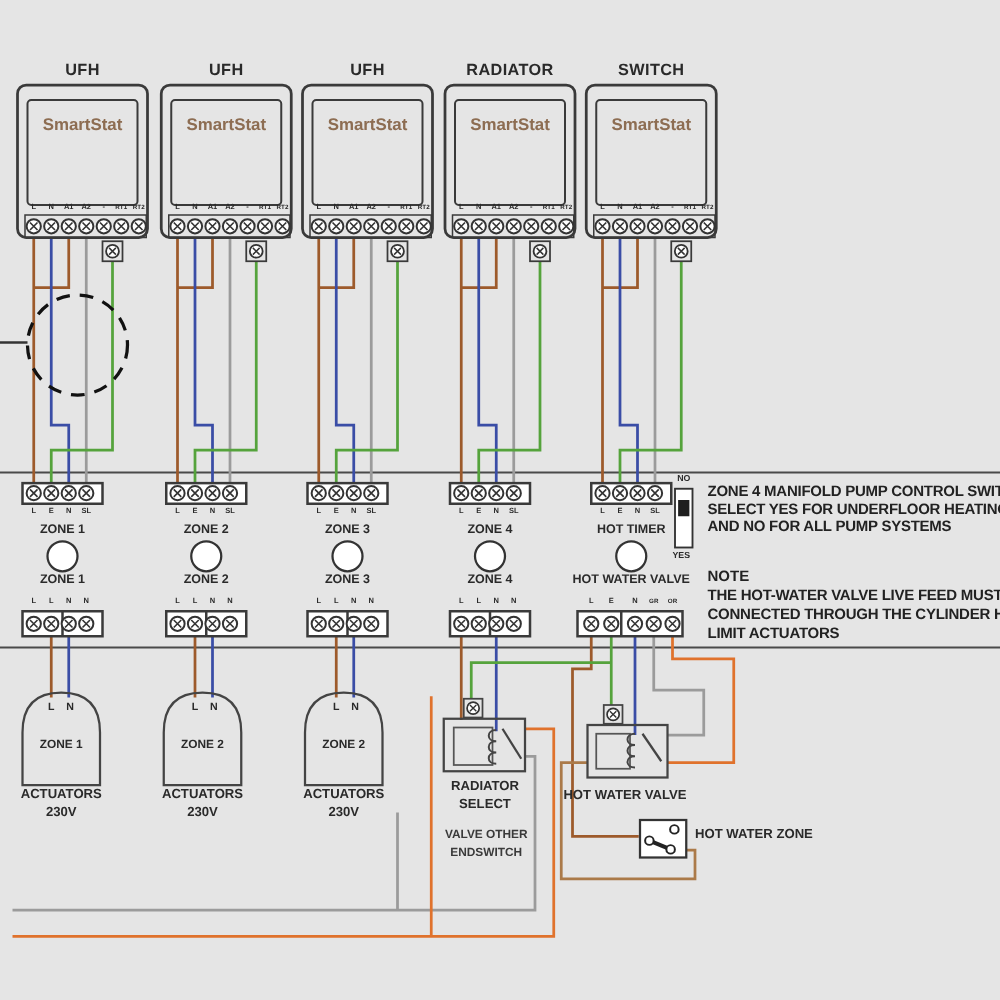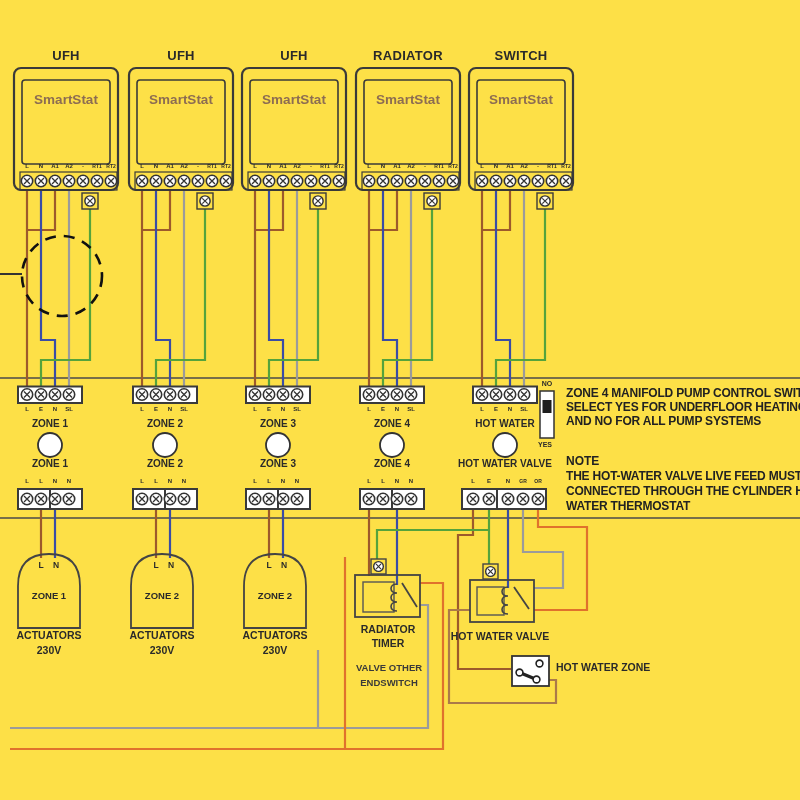--- a/index.html
+++ b/index.html
@@ -1,16 +1,16 @@
 <!DOCTYPE html>
 <html><head>
 <meta charset="utf-8">
 <style>
   html,body{margin:0;padding:0;background:#fff;font-family:"Liberation Sans",sans-serif;}
-  .stage{position:relative;width:800px;height:800px;background:#fde047;overflow:hidden;}
+  .stage{position:relative;width:800px;height:800px;background:#e5e5e5;overflow:hidden;}
   .stage svg{position:absolute;left:0;top:0;}
   .t{position:absolute;transform:translateX(-50%);white-space:nowrap;color:#2a2a2a;font-weight:bold;line-height:1;font-style:normal;}
   .s5{font-size:5px;}
   .s6{font-size:6px;}
   .s7{font-size:7px;}
   .ut{font-size:13px;letter-spacing:.3px;}
   .bt{font-size:13.5px;color:#8d6d52;}
   .zl{font-size:10px;}
   .an{font-size:8.5px;}
   .az{font-size:9.5px;}
@@ -355,21 +355,21 @@
     <i class="t s6" style="left:411px;top:406px">SL</i>
 <i class="t s6" style="left:482px;top:406px">L</i>
     <i class="t s6" style="left:496px;top:406px">E</i>
     <i class="t s6" style="left:510px;top:406px">N</i>
     <i class="t s6" style="left:524px;top:406px">SL</i>
 
 <div class="t zl" style="left:50px;top:419px">ZONE 1</div>
 <div class="t zl" style="left:165px;top:419px">ZONE 2</div>
 <div class="t zl" style="left:278px;top:419px">ZONE 3</div>
 <div class="t zl" style="left:392px;top:419px">ZONE 4</div>
-<div class="t zl" style="left:505px;top:419px">HOT WATER</div>
+<div class="t zl" style="left:505px;top:419px">HOT TIMER</div>
 <div class="t zl" style="left:50px;top:459px">ZONE 1</div>
 <div class="t zl" style="left:165px;top:459px">ZONE 2</div>
 <div class="t zl" style="left:278px;top:459px">ZONE 3</div>
 <div class="t zl" style="left:392px;top:459px">ZONE 4</div>
 <div class="t zl" style="left:505px;top:459px">HOT WATER VALVE</div>
 
 <i class="t s6" style="left:27px;top:478px">L</i>
     <i class="t s6" style="left:41px;top:478px">L</i>
     <i class="t s6" style="left:55px;top:478px">N</i>
     <i class="t s6" style="left:69px;top:478px">N</i>
@@ -401,30 +401,30 @@
 <div class="t az" style="left:162px;top:591px">ZONE 2</div>
 <div class="t az" style="left:275px;top:591px">ZONE 2</div>
 <div class="t ac" style="left:49px;top:630px">ACTUATORS</div>
 <div class="t ac" style="left:49px;top:645px">230V</div>
 <div class="t ac" style="left:162px;top:630px">ACTUATORS</div>
 <div class="t ac" style="left:162px;top:645px">230V</div>
 <div class="t ac" style="left:275px;top:630px">ACTUATORS</div>
 <div class="t ac" style="left:275px;top:645px">230V</div>
 
 <div class="t vl" style="left:388px;top:624px">RADIATOR</div>
-<div class="t vl" style="left:388px;top:638px">TIMER</div>
+<div class="t vl" style="left:388px;top:638px">SELECT</div>
 <div class="t vw" style="left:389px;top:663px">VALVE OTHER</div>
 <div class="t vw" style="left:389px;top:678px">ENDSWITCH</div>
 <div class="t vl" style="left:500px;top:631px">HOT WATER VALVE</div>
 <div class="t vl la" style="left:556px;top:662px">HOT WATER ZONE</div>
 
 <div class="t s7" style="left:547px;top:380px">NO</div>
 <div class="t s7" style="left:545px;top:441px">YES</div>
 <div class="rt" style="left:566px;top:387px">ZONE 4 MANIFOLD PUMP CONTROL SWITCH</div>
 <div class="rt" style="left:566px;top:401px">SELECT YES FOR UNDERFLOOR HEATING</div>
 <div class="rt" style="left:566px;top:415px">AND NO FOR ALL PUMP SYSTEMS</div>
 
 <div class="rt2" style="left:566px;top:455px">NOTE</div>
 <div class="rt" style="left:566px;top:470px">THE HOT-WATER VALVE LIVE FEED MUST BE</div>
 <div class="rt" style="left:566px;top:485px">CONNECTED THROUGH THE CYLINDER HIGH</div>
-<div class="rt" style="left:566px;top:500px">WATER THERMOSTAT</div>
+<div class="rt" style="left:566px;top:500px">LIMIT ACTUATORS</div>
 
 </div>
 
 </body></html>

